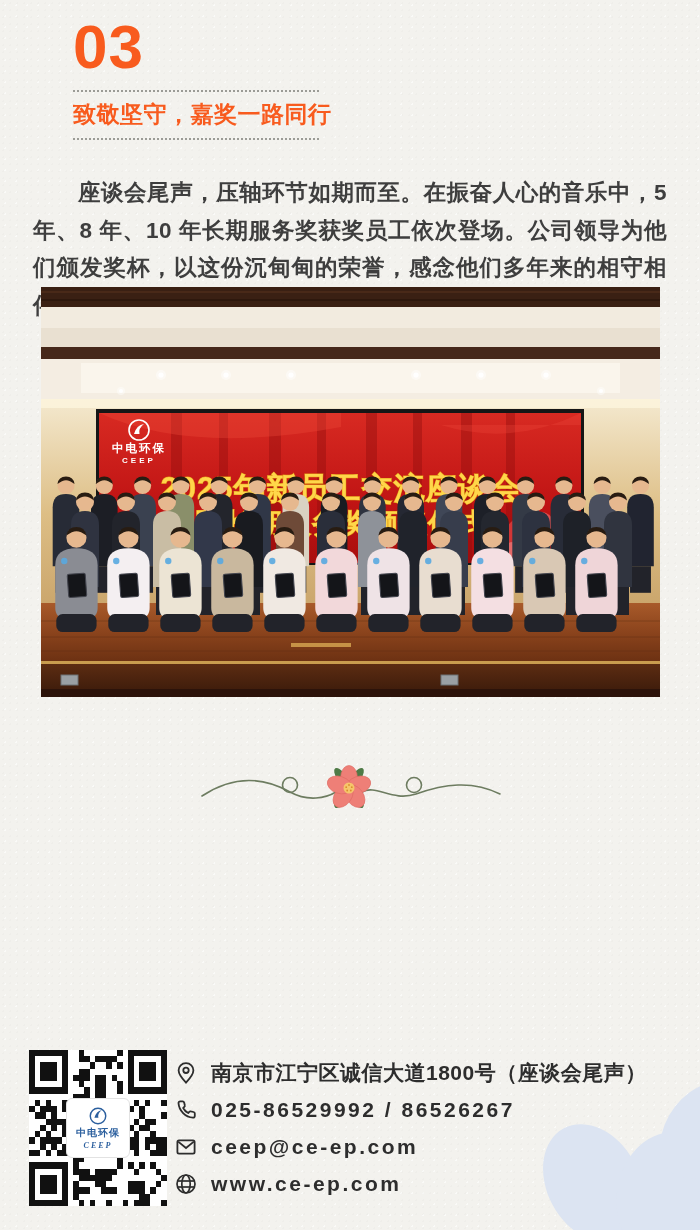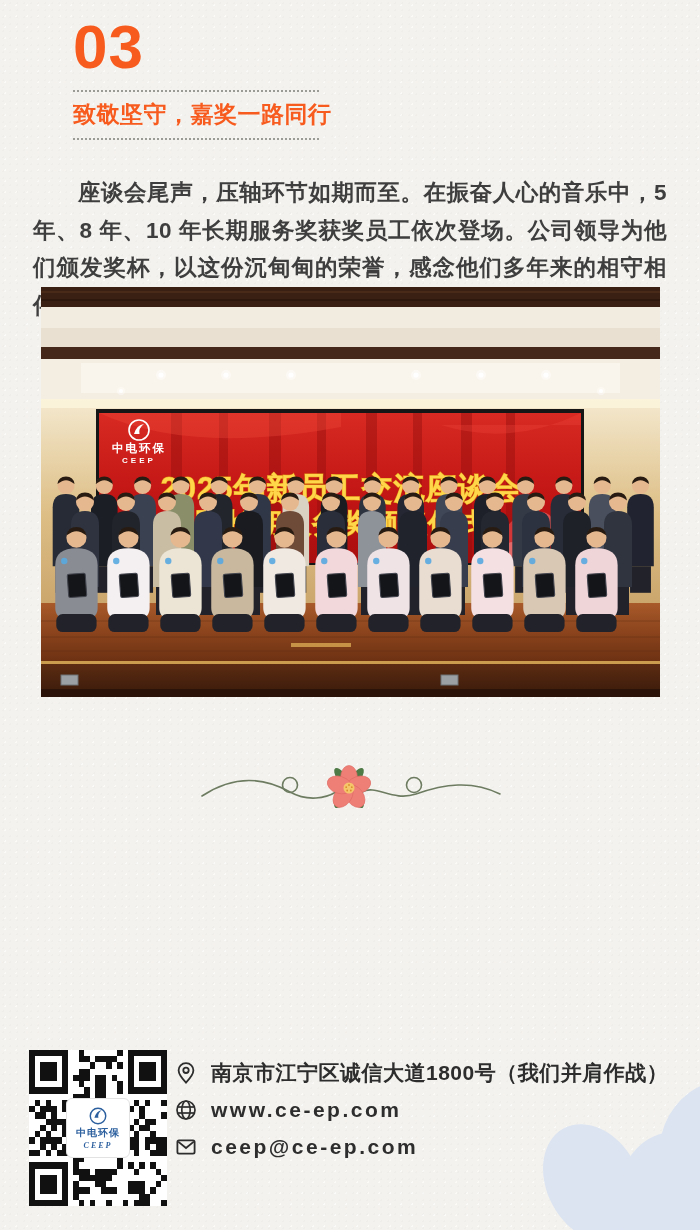--- a/index.html
+++ b/index.html
@@ -553,35 +553,41 @@
       <div class="ab">CEEP</div>
     </div>
   </div>
 
   <div class="contact">
     <div class="c-row">
       <svg class="c-ico" viewBox="0 0 24 24">
         <path d="M12,2.2 C7.6,2.2 4.6,5.5 4.6,9.3 C4.6,14 12,21.6 12,21.6 C12,21.6 19.4,14 19.4,9.3 C19.4,5.5 16.4,2.2 12,2.2 Z" fill="none" stroke="#2d2d2d" stroke-width="1.8"></path>
         <circle cx="12" cy="9.3" r="2.7" fill="none" stroke="#2d2d2d" stroke-width="1.8"></circle>
       </svg>
-      <div class="c-txt c-cjk">南京市江宁区诚信大道1800号（我们并肩作战）</div>
+      <div class="c-txt c-cjk">南京市江宁区诚信大道1800号（座谈会尾声）</div>
+    </div>
+    <div class="c-row">
+      <svg class="c-ico" viewBox="0 0 24 24">
+        <path d="M6.2,3.4 C5.2,3.4 4.4,4.2 4.5,5.2 C5.1,12.9 11.3,19.1 19,19.7 C20,19.8 20.8,19 20.8,18 L20.8,15.6 C20.8,14.8 20.3,14.2 19.5,14 L16.9,13.4 C16.3,13.2 15.7,13.4 15.3,13.9 L14.2,15 C11.8,13.8 10.4,12.4 9.2,10 L10.3,8.9 C10.8,8.5 11,7.9 10.8,7.3 L10.2,4.7 C10,3.9 9.4,3.4 8.6,3.4 Z" fill="none" stroke="#2d2d2d" stroke-width="1.8" stroke-linejoin="round"></path>
+      </svg>
+      <div class="c-txt c-lat">025-86529992 / 86526267</div>
+    </div>
+    <div class="c-row">
+      <svg class="c-ico" viewBox="0 0 24 24">
+        <rect x="3.4" y="5.4" width="17.2" height="13.2" rx="1.6" fill="none" stroke="#2d2d2d" stroke-width="1.8"></rect>
+        <path d="M4.2,6.6 L12,13 L19.8,6.6" fill="none" stroke="#2d2d2d" stroke-width="1.8"></path>
+      </svg>
+      <div class="c-txt c-lat">ceep@ce-ep.com</div>
     </div>
     <div class="c-row">
       <svg class="c-ico" viewBox="0 0 24 24">
         <g fill="none" stroke="#2d2d2d" stroke-width="1.7">
           <circle cx="12" cy="12" r="9"></circle>
           <ellipse cx="12" cy="12" rx="4.2" ry="9"></ellipse>
           <line x1="3.2" y1="9" x2="20.8" y2="9"></line>
           <line x1="3.2" y1="15" x2="20.8" y2="15"></line>
         </g>
       </svg>
       <div class="c-txt c-lat">www.ce-ep.com</div>
     </div>
-    <div class="c-row">
-      <svg class="c-ico" viewBox="0 0 24 24">
-        <rect x="3.4" y="5.4" width="17.2" height="13.2" rx="1.6" fill="none" stroke="#2d2d2d" stroke-width="1.8"></rect>
-        <path d="M4.2,6.6 L12,13 L19.8,6.6" fill="none" stroke="#2d2d2d" stroke-width="1.8"></path>
-      </svg>
-      <div class="c-txt c-lat">ceep@ce-ep.com</div>
-    </div>
   </div>
 
 </div>
 
 </body></html>

